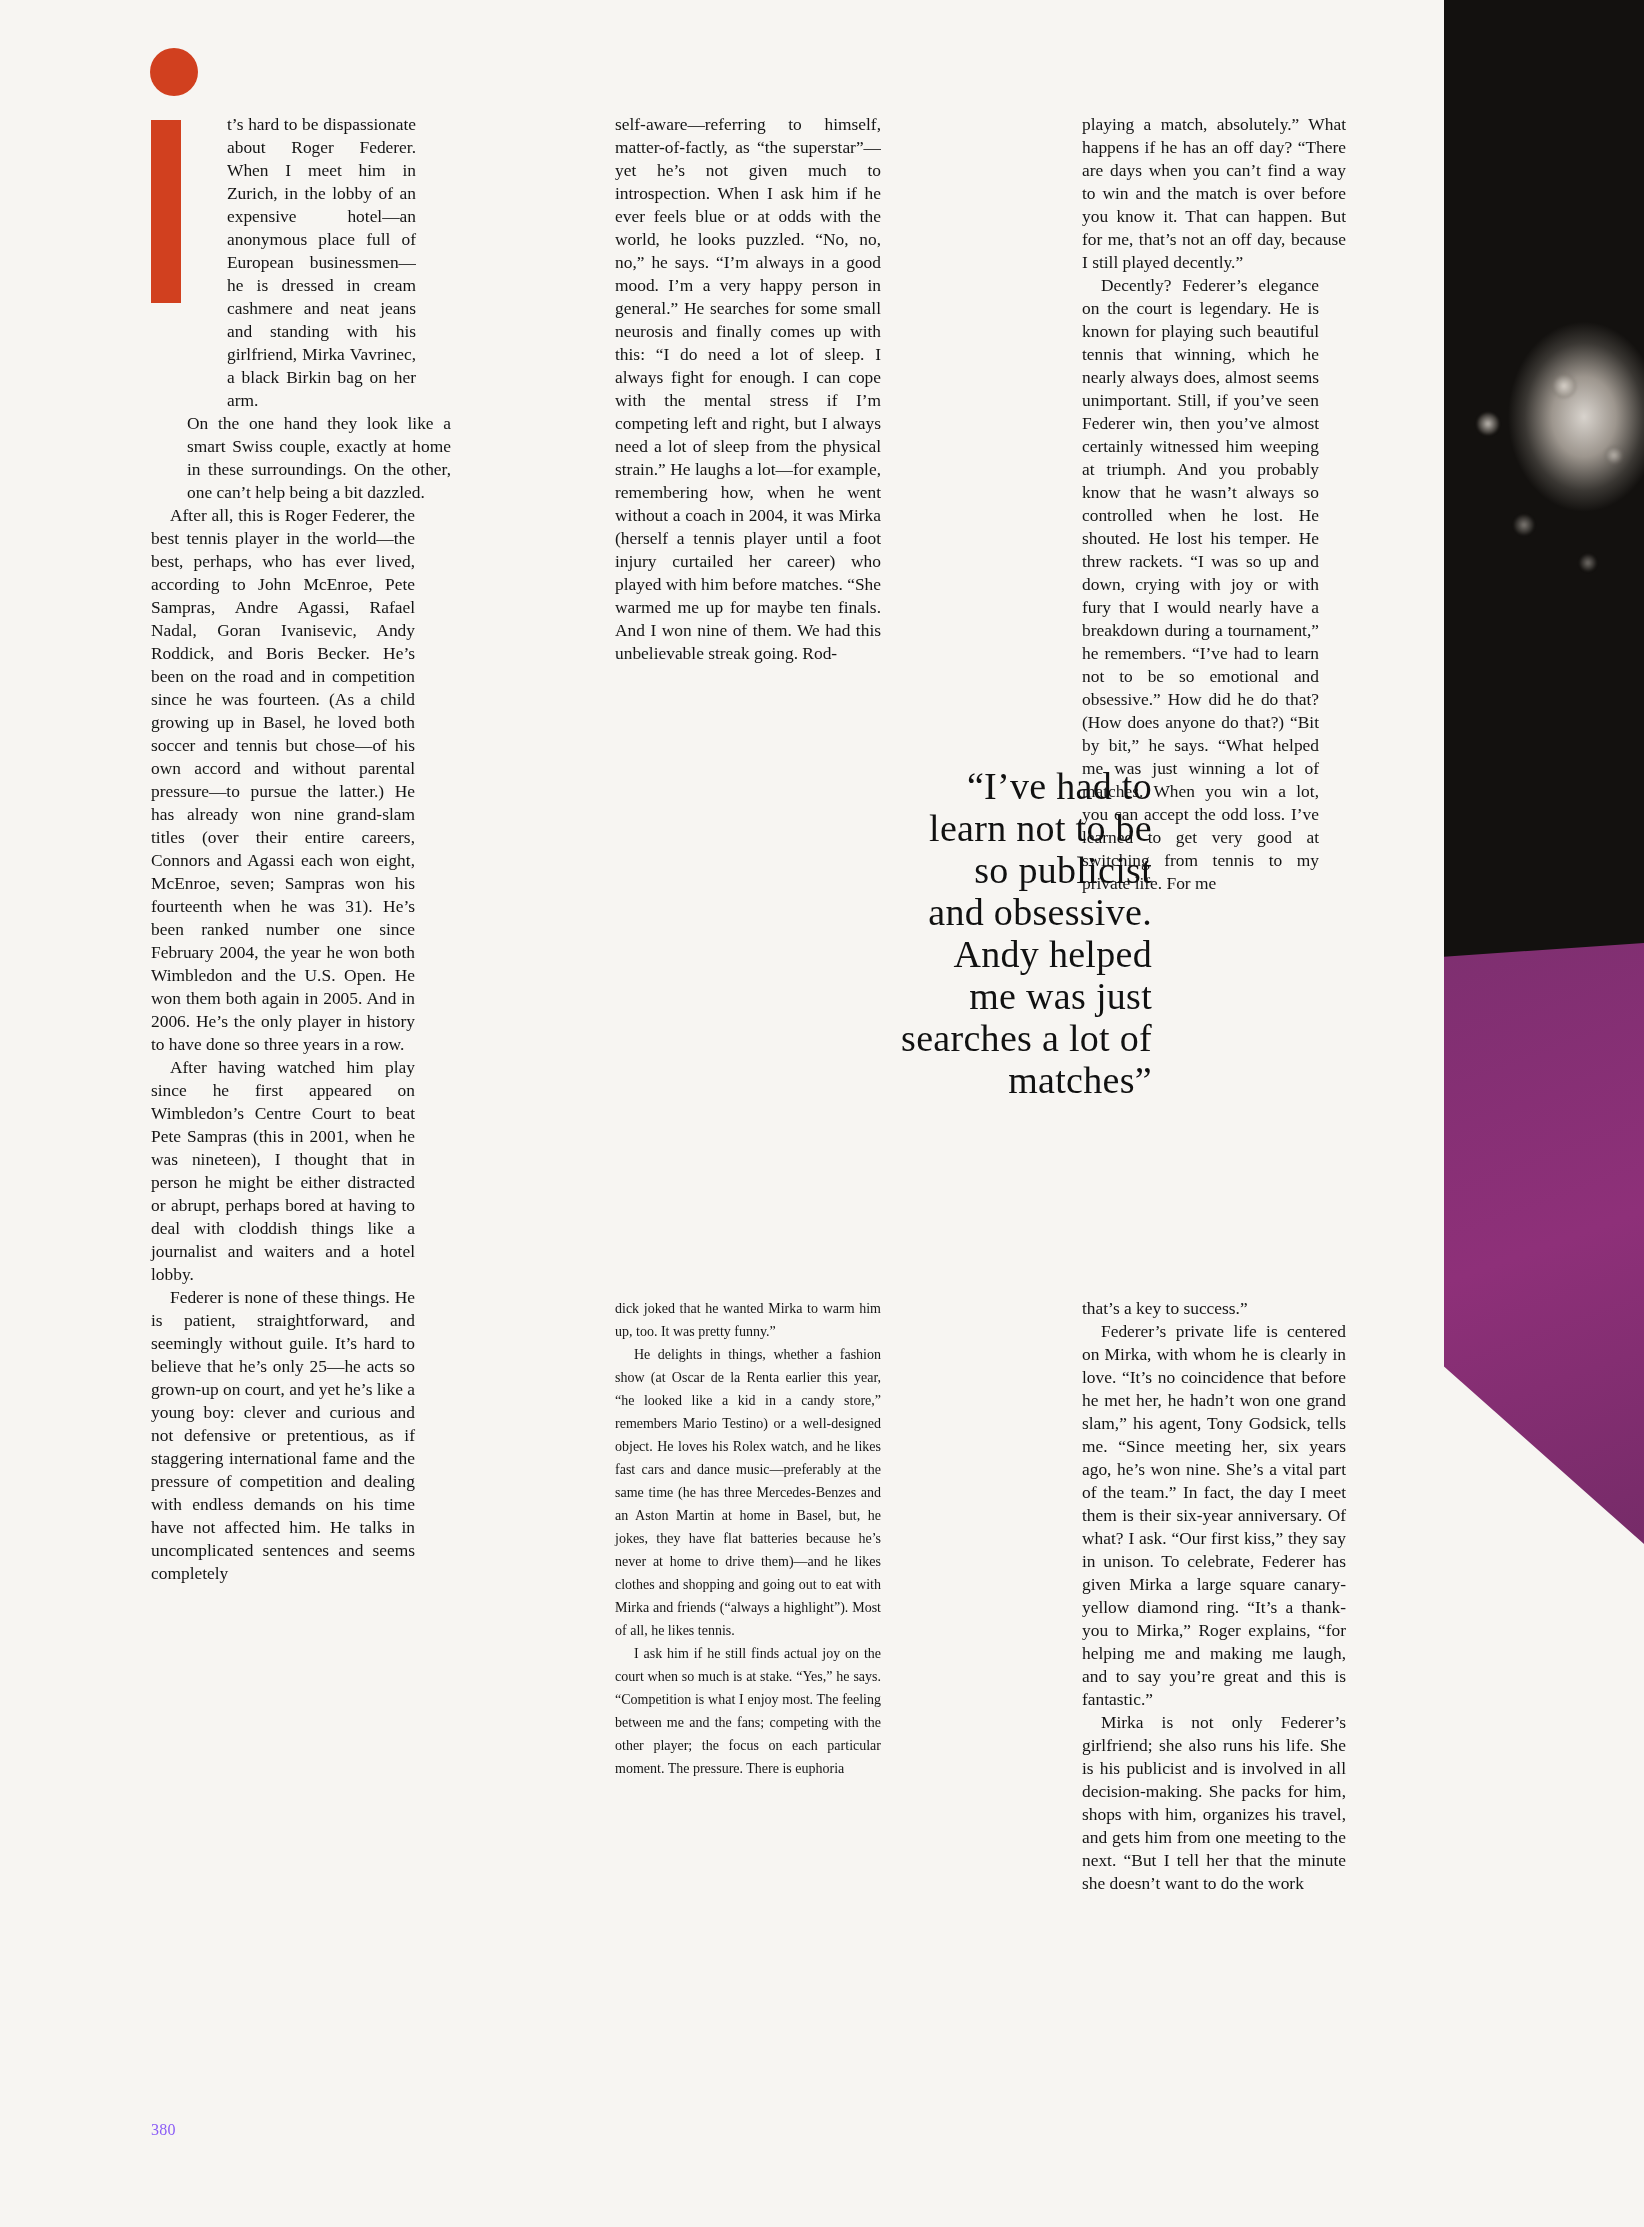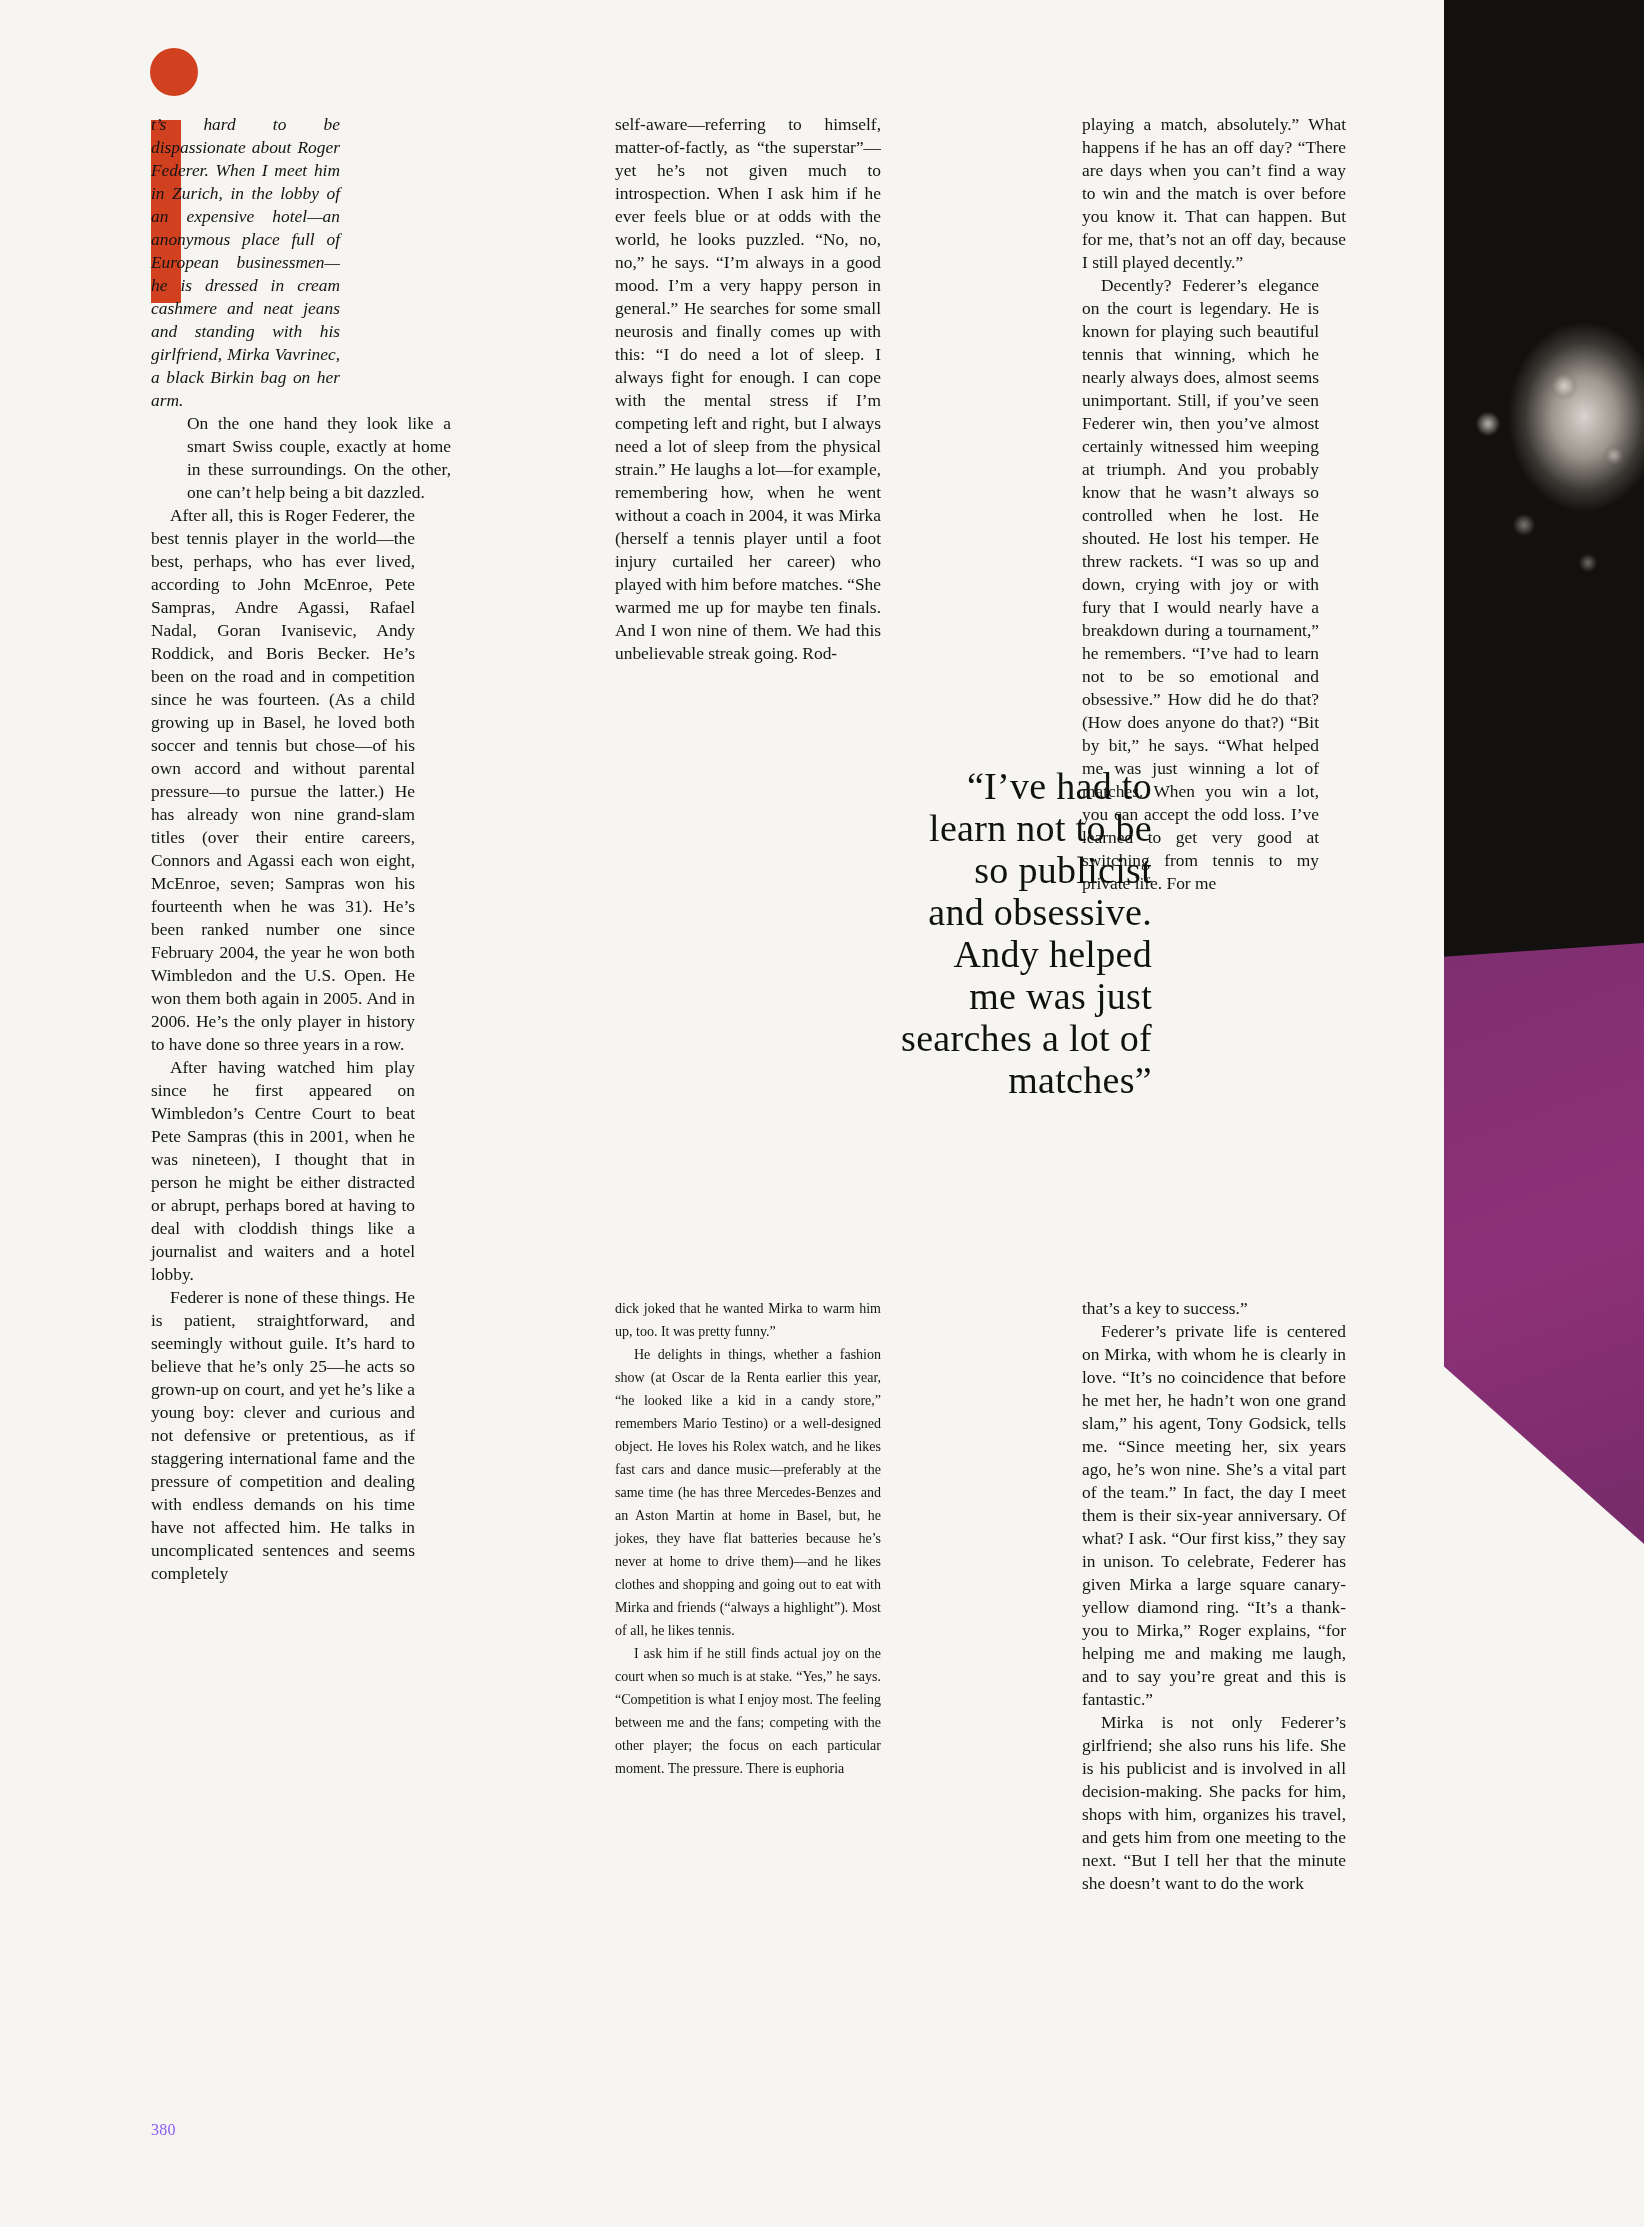--- a/index.html
+++ b/index.html
@@ -111,23 +111,23 @@
     height: 48px;
     border-radius: 50%;
     background: #d1401f;
   }
 
   
   #col1 .first-wrap {
     padding-left: 0;
   }
   #col1 .first-lines {
+    margin-left: 76px;
     width: 189px;
     text-align: justify;
-    font-style: italic;
   }
   #col1 .rest-lines {
     width: 264px;
     text-align: justify;
     margin-left: 36px;
   }
 
   
   .pullquote {
     position: absolute;

